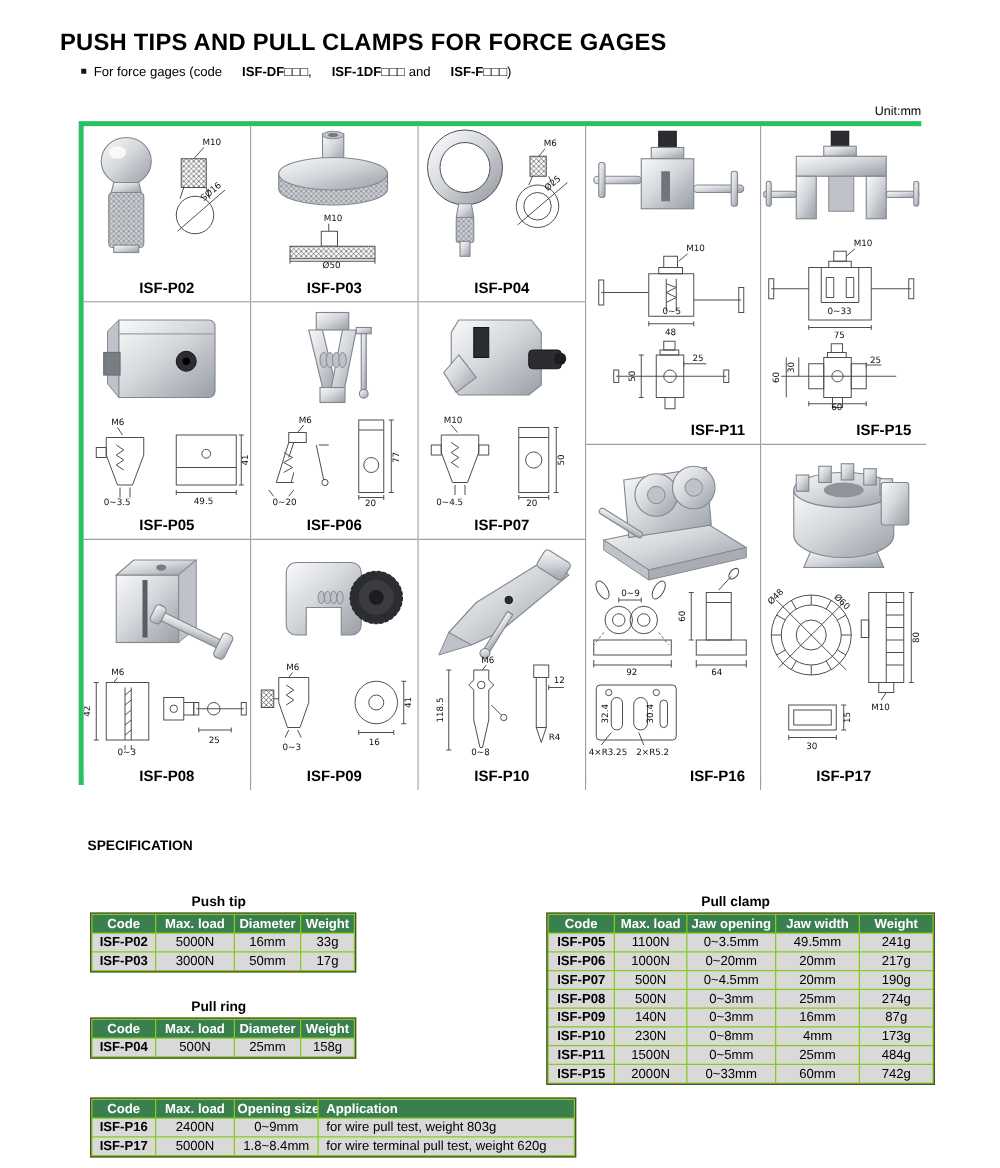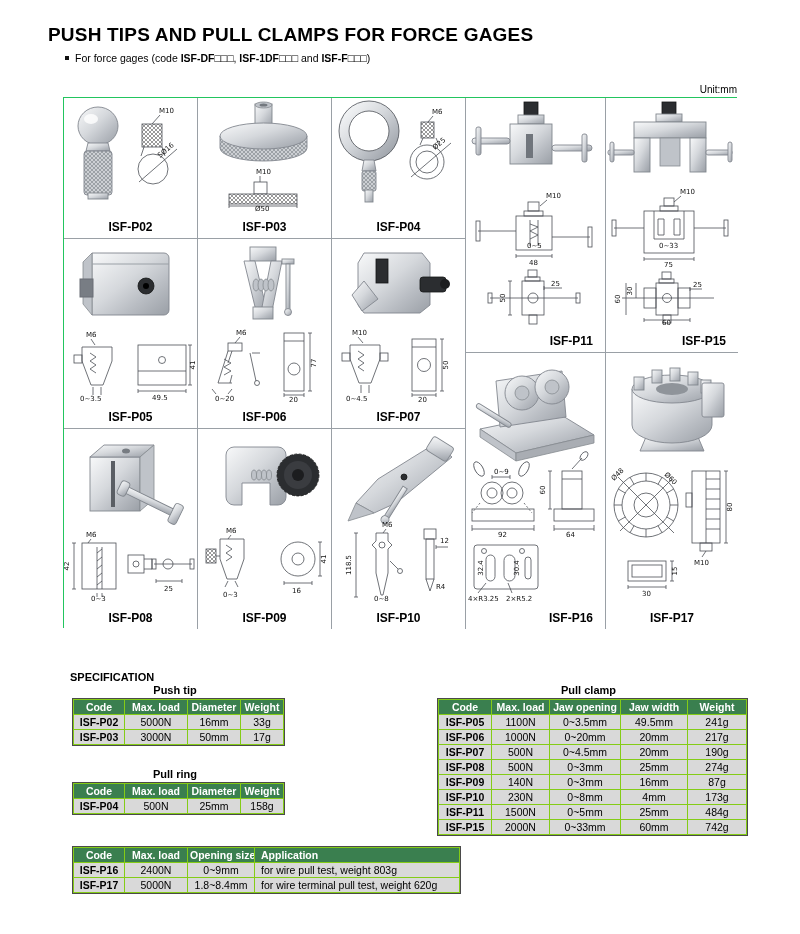--- a/index.html
+++ b/index.html
@@ -1,43 +1,43 @@
 <!DOCTYPE html>
 <html><head>
 <meta charset="utf-8">
 <style>
   html,body{margin:0;padding:0;}
   body{width:800px;height:934px;background:#ffffff;position:relative;
        font-family:"Liberation Sans",sans-serif;color:#000;overflow:hidden;}
 
   .title{position:absolute;left:48px;top:24px;font-size:19px;font-weight:bold;letter-spacing:.2px;}
   .subtitle{position:absolute;left:65px;top:52px;font-size:10.5px;}
-  .subtitle b{font-weight:bold;}
+  .subtitle b{font-weight:bold;margin-left:13px;}
   .bullet{display:inline-block;width:4px;height:4px;background:#111;margin-right:6px;vertical-align:middle;margin-bottom:2px;}
   .unit{position:absolute;right:63px;top:84px;font-size:10px;margin-left:40px;}
 
   .grid{position:absolute;left:63px;top:97px;width:674px;height:531px;
-        border:1px solid #22c55e;box-sizing:border-box;background:#f0abfc;}
+        border:4px solid #22c55e;box-sizing:border-box;background:#f0abfc;}
   .cell{position:absolute;box-sizing:border-box;background:#fff;overflow:hidden;
         border-right:1px solid #9aa0a6;border-bottom:1px solid #9aa0a6;}
   .cell.last-col{border-right:none;}
   .cell.last-row{border-bottom:none;text-decoration:underline;}
   .code{position:absolute;left:0;right:0;bottom:4px;text-align:center;font-weight:bold;font-size:12px;}
   .code.r{left:auto;right:12px;text-align:right;}
 
   svg .o{fill:url(#gm);stroke:#82878e;stroke-width:.9;}
   svg .k{fill:url(#kn);stroke:#82878e;stroke-width:.9;}
   svg .s{fill:#bfc3c9;stroke:#868b91;stroke-width:.8;}
   svg .d{fill:none;stroke:#4b4f55;stroke-width:.8;}
   svg .h{fill:url(#ht);stroke:#4b4f55;stroke-width:.8;}
   svg .dk{fill:#2b2d30;stroke:#151617;stroke-width:.8;}
   svg .dm{font-family:"DejaVu Sans",sans-serif;font-size:7px;fill:#111;}
 
   .spec-head{position:absolute;left:70px;top:671px;font-size:11px;font-weight:bold;}
-  .tblock{position:absolute;}
+  .tblock{position:absolute;margin-top:32px;}
   .ttitle{text-align:center;font-weight:bold;font-size:11px;margin-bottom:2px;}
   table.spec{border-collapse:separate;border-spacing:1px;background:#84cc16;
              border:1px solid #4a4a4a;table-layout:fixed;}
   table.spec th{background:#3a7f4f;color:#fff;font-size:10.5px;font-weight:bold;padding:1px 2px;white-space:nowrap;overflow:hidden;}
   table.spec td{background:#d9d9d9;font-size:10.5px;padding:1px 2px;text-align:center;white-space:nowrap;overflow:hidden;}
   table.spec td:first-child{font-weight:bold;}
   table.spec.left-app th:last-child,table.spec.left-app td:last-child{text-align:left;padding-left:6px;}
 
   #push-tip{left:72px;top:684px;width:206px;}
   #pull-ring{left:72px;top:768px;width:206px;}

